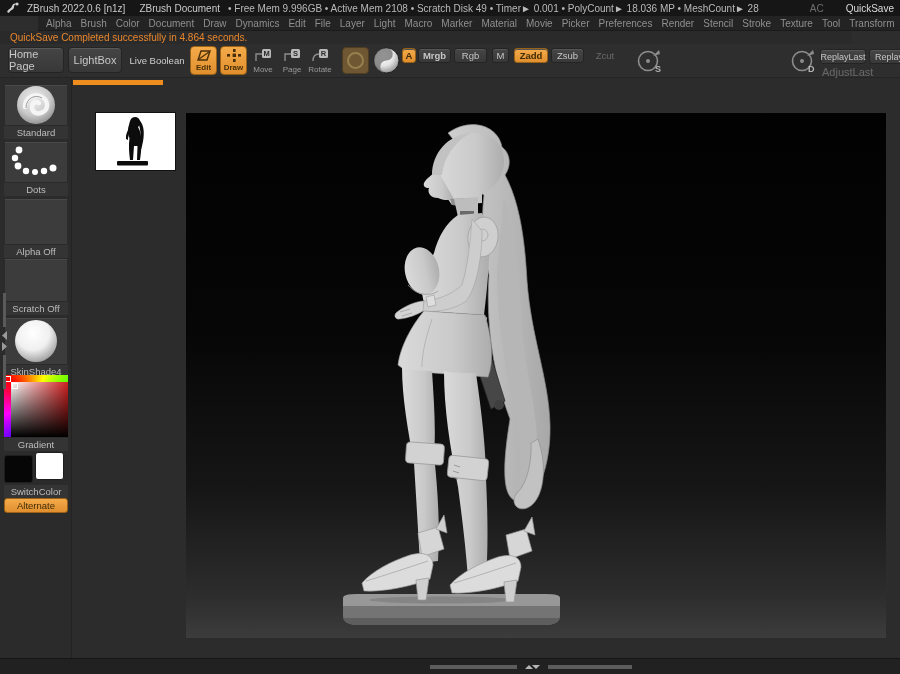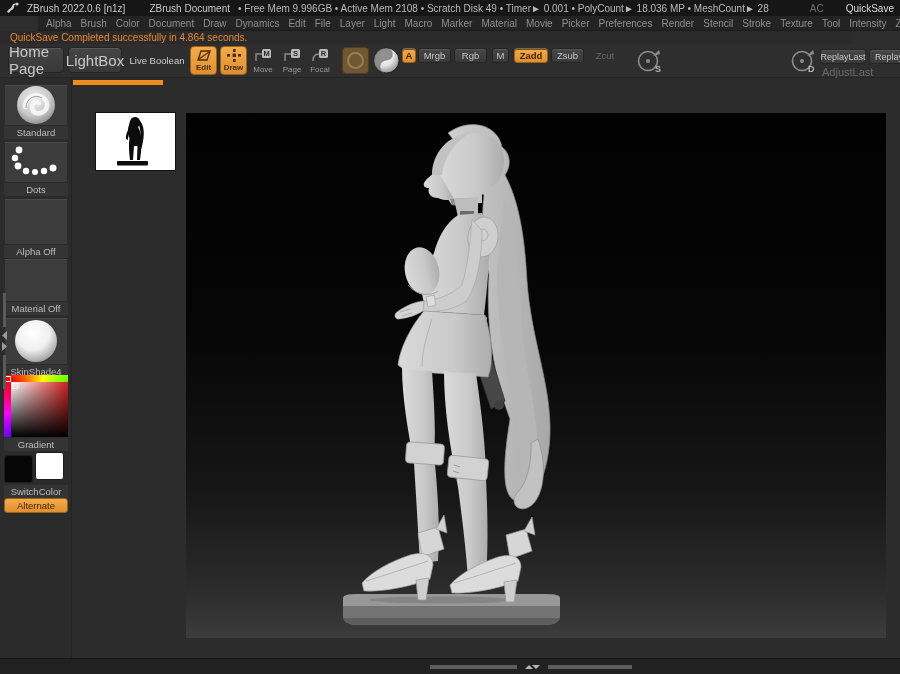--- a/index.html
+++ b/index.html
@@ -14,21 +14,21 @@
   .menubar { position:absolute; left:0; top:16px; width:900px; height:15px; background:#232323;
     display:flex; align-items:center; padding:0 8px; gap:9px; border-bottom:1px solid #1b1b1b;margin-left:38px; }
   .menubar span { color:#8f8f8f; font-size:10px; white-space:nowrap; cursor:default; }
   .notifbar { position:absolute; left:0; top:31px; width:852px; height:13px; background:#2a2a2a;
     display:flex; align-items:center; padding:0 10px; }
   .notifbar span { color:#e8862c; font-size:10px; }
   .toolbar { position:absolute; left:0; top:44px; width:900px; height:34px; background:#2e2e2e;
     border-bottom:1px solid #242424; }
   .tb-btn { position:absolute; top:3px; height:26px; background:linear-gradient(#454545,#383838);
     border:1px solid #242424; box-shadow:inset 0 1px 0 #585858; border-radius:4px; color:#c8c8c8;
-    font-size:15px; display:flex; align-items:center; justify-content:center; cursor:pointer; }
+    font-size:11px; display:flex; align-items:center; justify-content:center; cursor:pointer; }
   .tb-flat { position:absolute; top:3px; height:26px; color:#cfcfcf; font-size:9.5px;
     display:flex; align-items:center; justify-content:center; cursor:pointer; }
   .tb-orange { position:absolute; top:2px; height:29px; width:27px; border-radius:4px;
     background:linear-gradient(#f5ab4a,#e08f2e); border:1px solid #9a6216;
     display:flex; flex-direction:column; align-items:center; justify-content:center; gap:1px; cursor:pointer; }
   .tb-orange .lbl { font-size:8px; color:#4a3008; font-weight:bold; }
   .tool-ico { position:absolute; top:4px; width:24px; height:28px; display:flex; flex-direction:column;
     align-items:center; cursor:pointer; }
   .tool-ico .lbl { font-size:8px; color:#9a9a9a; margin-top:1px; }
   .mini-btn { position:absolute; top:4px; height:15px; border-radius:3px; font-size:9.5px;
@@ -80,21 +80,21 @@
 <body>
 
 <div class="titlebar">
   <span>
     <svg width="13" height="12" viewBox="0 0 13 12">
         <path d="M1,10 C3,6 5,7 6,4 C7,1 9,1 11,2 C9,2 8,3 8,5 C8,8 4,8 3,11 Z" fill="#cfcfcf"></path>
         <circle cx="11" cy="2" r="1.6" fill="#cfcfcf"></circle>
       </svg>
   </span>
   <span>ZBrush 2022.0.6 [n1z]</span>
-  <span style="margin-left:16px;">ZBrush Document</span>
+  <span style="margin-left:6px;">ZBrush Document</span>
   <span class="stats">• Free Mem 9.996GB  • Active Mem 2108  • Scratch Disk 49  • Timer► 0.001  • PolyCount► 18.036 MP  • MeshCount► 28</span>
   <span class="spacer"></span>
   <span class="ac">AC</span>
   <span class="qs">QuickSave</span>
 </div>
 
 <div class="menubar">
   <span>Alpha</span>
   <span>Brush</span>
   <span>Color</span>
@@ -109,21 +109,21 @@
   <span>Marker</span>
   <span>Material</span>
   <span>Movie</span>
   <span>Picker</span>
   <span>Preferences</span>
   <span>Render</span>
   <span>Stencil</span>
   <span>Stroke</span>
   <span>Texture</span>
   <span>Tool</span>
-  <span>Intensity</span>
+  <span>Transform</span>
   <span>Zplugin</span>
 
 </div>
 
 <div class="notifbar">
   <span>QuickSave Completed successfully in 4.864 seconds.</span>
 </div>
 
 <div class="toolbar">
   <div class="tb-btn" style="left:8px; width:56px;">Home Page</div>
@@ -169,42 +169,42 @@
       <text x="12.5" y="8.4" font-size="7.5" font-weight="bold" text-anchor="middle" fill="#2c2c2c">S</text>
     </svg>
     <span class="lbl">Page</span>
   </div>
   <div class="tool-ico" style="left:308px;">
     <svg width="18" height="16" viewBox="0 0 18 16">
       <path d="M2,13 C2,8 4,6 8,6" fill="none" stroke="#8d8d8d" stroke-width="1.4"></path>
       <rect x="8" y="1" width="9" height="9" rx="1.5" fill="#b9b9b9"></rect>
       <text x="12.5" y="8.4" font-size="7.5" font-weight="bold" text-anchor="middle" fill="#2c2c2c">R</text>
     </svg>
-    <span class="lbl">Focal</span>
+    <span class="lbl">Rotate</span>
   </div>
 
   <div style="position:absolute; left:342px; top:3px; width:27px; height:27px; border-radius:4px; background:#6e5732; border:1px solid #4f3d20; cursor:pointer;">
     <div style="position:absolute; left:4px; top:4px; width:17px; height:17px; border-radius:50%; border:2px solid #97804f;"></div>
   </div>
   <div style="position:absolute; left:373px; top:3px; width:27px; height:27px; cursor:pointer;">
     <svg width="27" height="27" viewBox="0 0 27 27">
       <defs>
           <radialGradient id="matg" cx="38%" cy="30%" r="75%">
         <stop offset="0%" stop-color="#ffffff"></stop>
             <stop offset="55%" stop-color="#e4e4e4"></stop>
             <stop offset="100%" stop-color="#8d8d8d"></stop>
       </radialGradient>
         </defs>
       <circle cx="13.5" cy="13.5" r="12.5" fill="url(#matg)" stroke="#1f1f1f"></circle>
       <path d="M13.5,1 A12.5,12.5 0 0 0 13.5,26 A6.2,6.2 0 0 1 13.5,13.5 A6.2,6.2 0 0 0 13.5,1 Z" fill="#6f6f6f" opacity="0.75"></path>
     </svg>
   </div>
 
   <div class="mini-btn mini-orange" style="left:402px; width:14px;">A</div>
-  <div class="mini-btn" style="left:418px; width:33px;">Mrgb</div>
+  <div class="mini-btn" style="left:418px; width:33px;font-weight:bold;">Mrgb</div>
   <div class="mini-btn" style="left:454px; width:33px;">Rgb</div>
   <div class="mini-btn" style="left:492px; width:17px;">M</div>
   <div class="mini-btn mini-orange" style="left:514px; width:34px;">Zadd</div>
   <div class="mini-btn" style="left:551px; width:33px;">Zsub</div>
   <div class="mini-btn mini-ghost" style="left:589px; width:32px;">Zcut</div>
 
   <div class="slider" style="left:403px; top:60px; width:108px;">
     <span class="s-lbl dim">Rgb Intensity</span>
     <div class="track"></div>
     <div class="handle gray" style="left: calc(90% - 9px);"></div>
@@ -282,21 +282,21 @@
             <circle cx="48" cy="26" r="3.5"></circle>
         </g>
       </svg>
     </div>
     <div class="side-label" style="top:105px;">Dots</div>
 
     <div class="side-thumb" style="top:120px; height:47px;"></div>
     <div class="side-label" style="top:167px;">Alpha Off</div>
 
     <div class="side-thumb" style="top:180px; height:44px;"></div>
-    <div class="side-label" style="top:224px;">Material Off</div>
+    <div class="side-label" style="top:224px;">Scratch Off</div>
 
     <div class="side-thumb" style="top:239px; height:48px;">
       <svg width="62" height="46" viewBox="0 0 62 46">
         <defs>
             <radialGradient id="skg" cx="42%" cy="32%" r="72%">
           <stop offset="0%" stop-color="#ffffff"></stop>
               <stop offset="55%" stop-color="#f0f0f0"></stop>
               <stop offset="100%" stop-color="#9a9a9a"></stop>
         </radialGradient>
           </defs>

